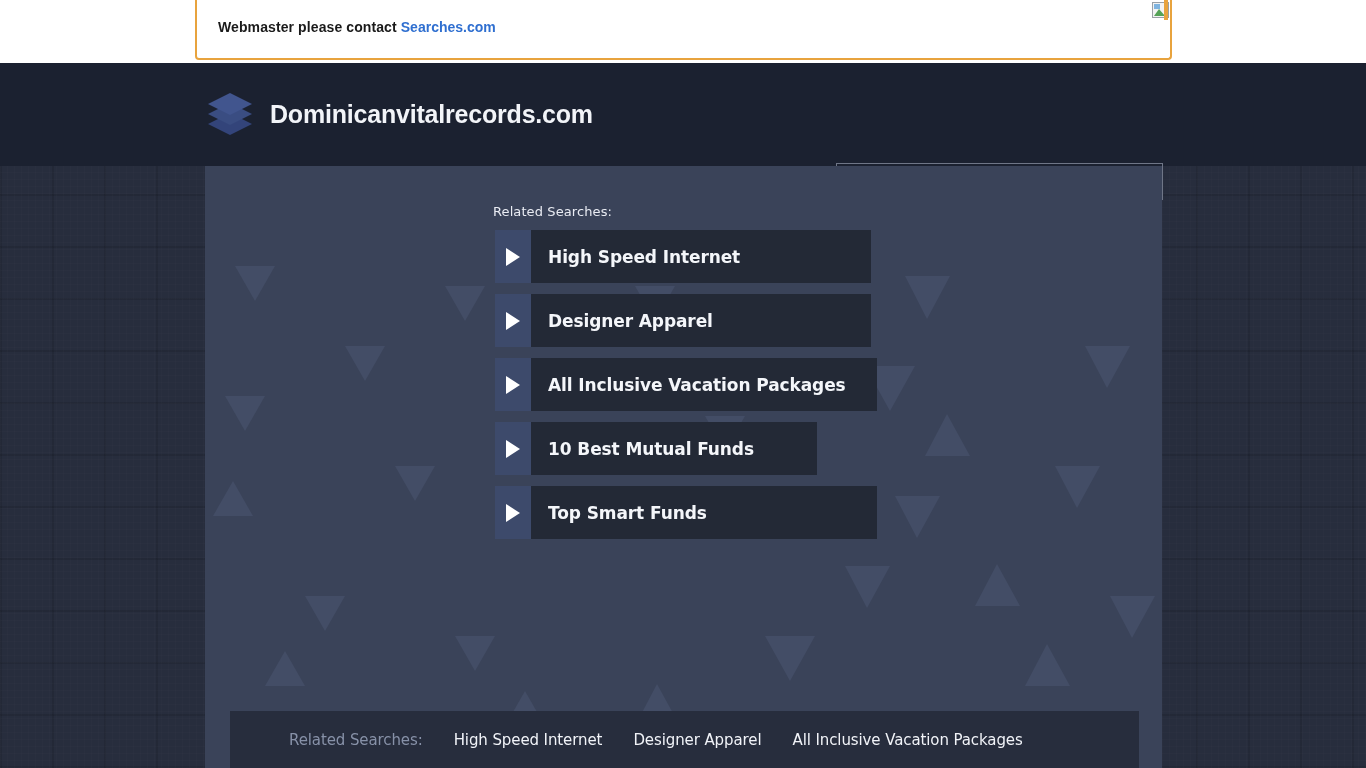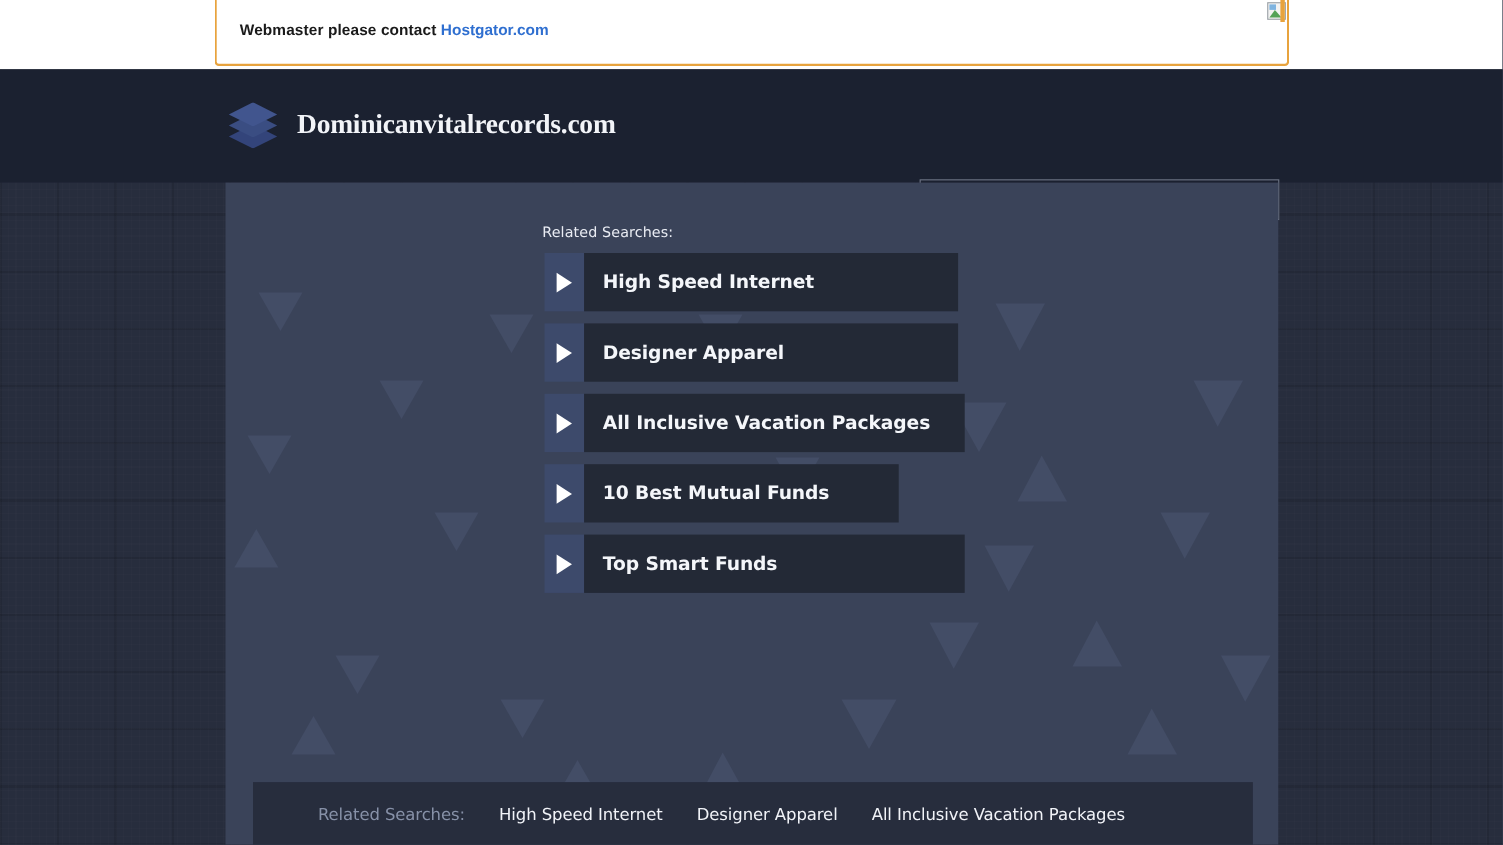--- a/index.html
+++ b/index.html
@@ -124,21 +124,21 @@
     position: absolute;
     left: 3px;
     width: 44px;
     height: 22px;
     transform: skewY(-26deg) ;
   }
   .logo .l1 { top: 4px;  background: #41558e; clip-path: polygon(50% 0%, 100% 50%, 50% 100%, 0% 50%); transform:none; }
   .logo .l2 { top: 14px; background: #3a4d82; clip-path: polygon(50% 0%, 100% 50%, 50% 100%, 0% 50%); transform:none; }
   .logo .l3 { top: 24px; background: #33447a; clip-path: polygon(50% 0%, 100% 50%, 50% 100%, 0% 50%); transform:none; }
   .brand-title {
-    font-family: Liberation Serif, serif;
+    font-family: Liberation Sans, sans-serif;
     font-size: 25px;
     font-weight: bold;
     color: #f2f4f8;
     letter-spacing: -0.2px;
     margin-left: 15px;
     white-space: nowrap;
   }
   .search-box {
     position: absolute;
     left: 836px;
@@ -257,21 +257,21 @@
     letter-spacing: -0.1px;
     white-space: nowrap;
   }
 </style>
 </head>
 <body>
 
 <div class="notice-wrap">
   <div class="notice-box">
     <span class="notice-text">Webmaster please contact</span>
-    <a href="#" class="notice-link">Hostgator.com</a>
+    <a href="#" class="notice-link">Searches.com</a>
   </div>
   <div class="broken-img">
     <span class="frame"></span>
     <span class="sky"></span>
     <span class="mtn"></span>
     <span class="tear"></span>
   </div>
 </div>
 
 <div class="site-header">

